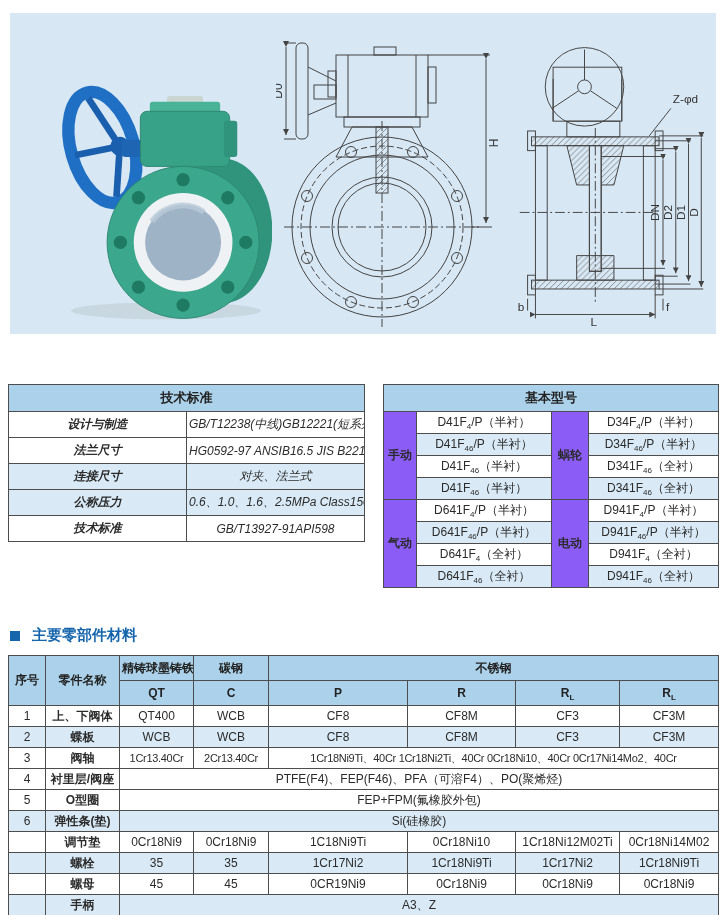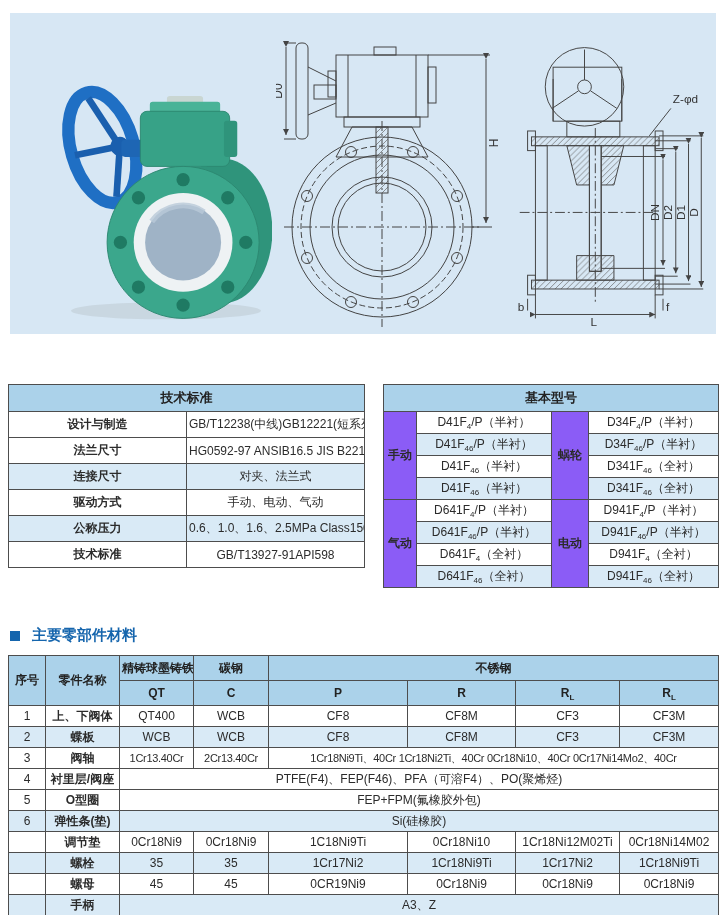--- a/index.html
+++ b/index.html
@@ -18,21 +18,21 @@
   table{border-collapse:collapse;table-layout:fixed;}
   td,th{border:1px solid #4d4d4d;text-align:center;vertical-align:middle;
         padding:0 2px;overflow:hidden;white-space:nowrap;}
   th{background:#abd2ea;font-weight:bold;font-size:13px;color:#222;}
   .rowblue{background:#d9eaf6;}
   .rowwhite{background:#ffffff;}
   sub{font-size:8px;line-height:0;}
   
   .std{position:absolute;left:8px;top:384px;width:357px;font-size:12px;}
   .std th{height:26px;}
-  .std td{height:25px;}
+  .std td{height:25px;font-style:italic;}
   .std .lbl{font-weight:bold;}
   
   .models{position:absolute;left:383px;top:384px;width:335px;font-size:12px;}
   .models th{height:26px;}
   .models td{height:21px;}
   .models .grp{font-weight:bold;background:#8b5cf6;}
   
   .sec-title{position:absolute;left:10px;top:626px;display:flex;align-items:center;
              color:#1565ad;font-weight:bold;font-size:15px;justify-content:center;}
   .sec-title .bullet{width:10px;height:10px;background:#1565ad;margin-right:12px;display:inline-block;}
@@ -219,24 +219,20 @@
       <td>GB/T12238(中线)GB12221(短系列)</td>
       </tr>
     <tr class="rowwhite">
       <td class="lbl">法兰尺寸</td>
       <td>HG0592-97 ANSIB16.5 JIS B2212</td>
       </tr>
     <tr class="rowblue">
       <td class="lbl">连接尺寸</td>
       <td>对夹、法兰式</td>
       </tr>
-    <tr class="rowwhite">
-      <td class="lbl">驱动方式</td>
-      <td>手动、电动、气动</td>
-      </tr>
     <tr class="rowblue">
       <td class="lbl">公称压力</td>
       <td>0.6、1.0、1.6、2.5MPa Class150 JIS10K</td>
       </tr>
     <tr class="rowwhite">
       <td class="lbl">技术标准</td>
       <td>GB/T13927-91API598</td>
       </tr>
   </tbody>
 </table>

